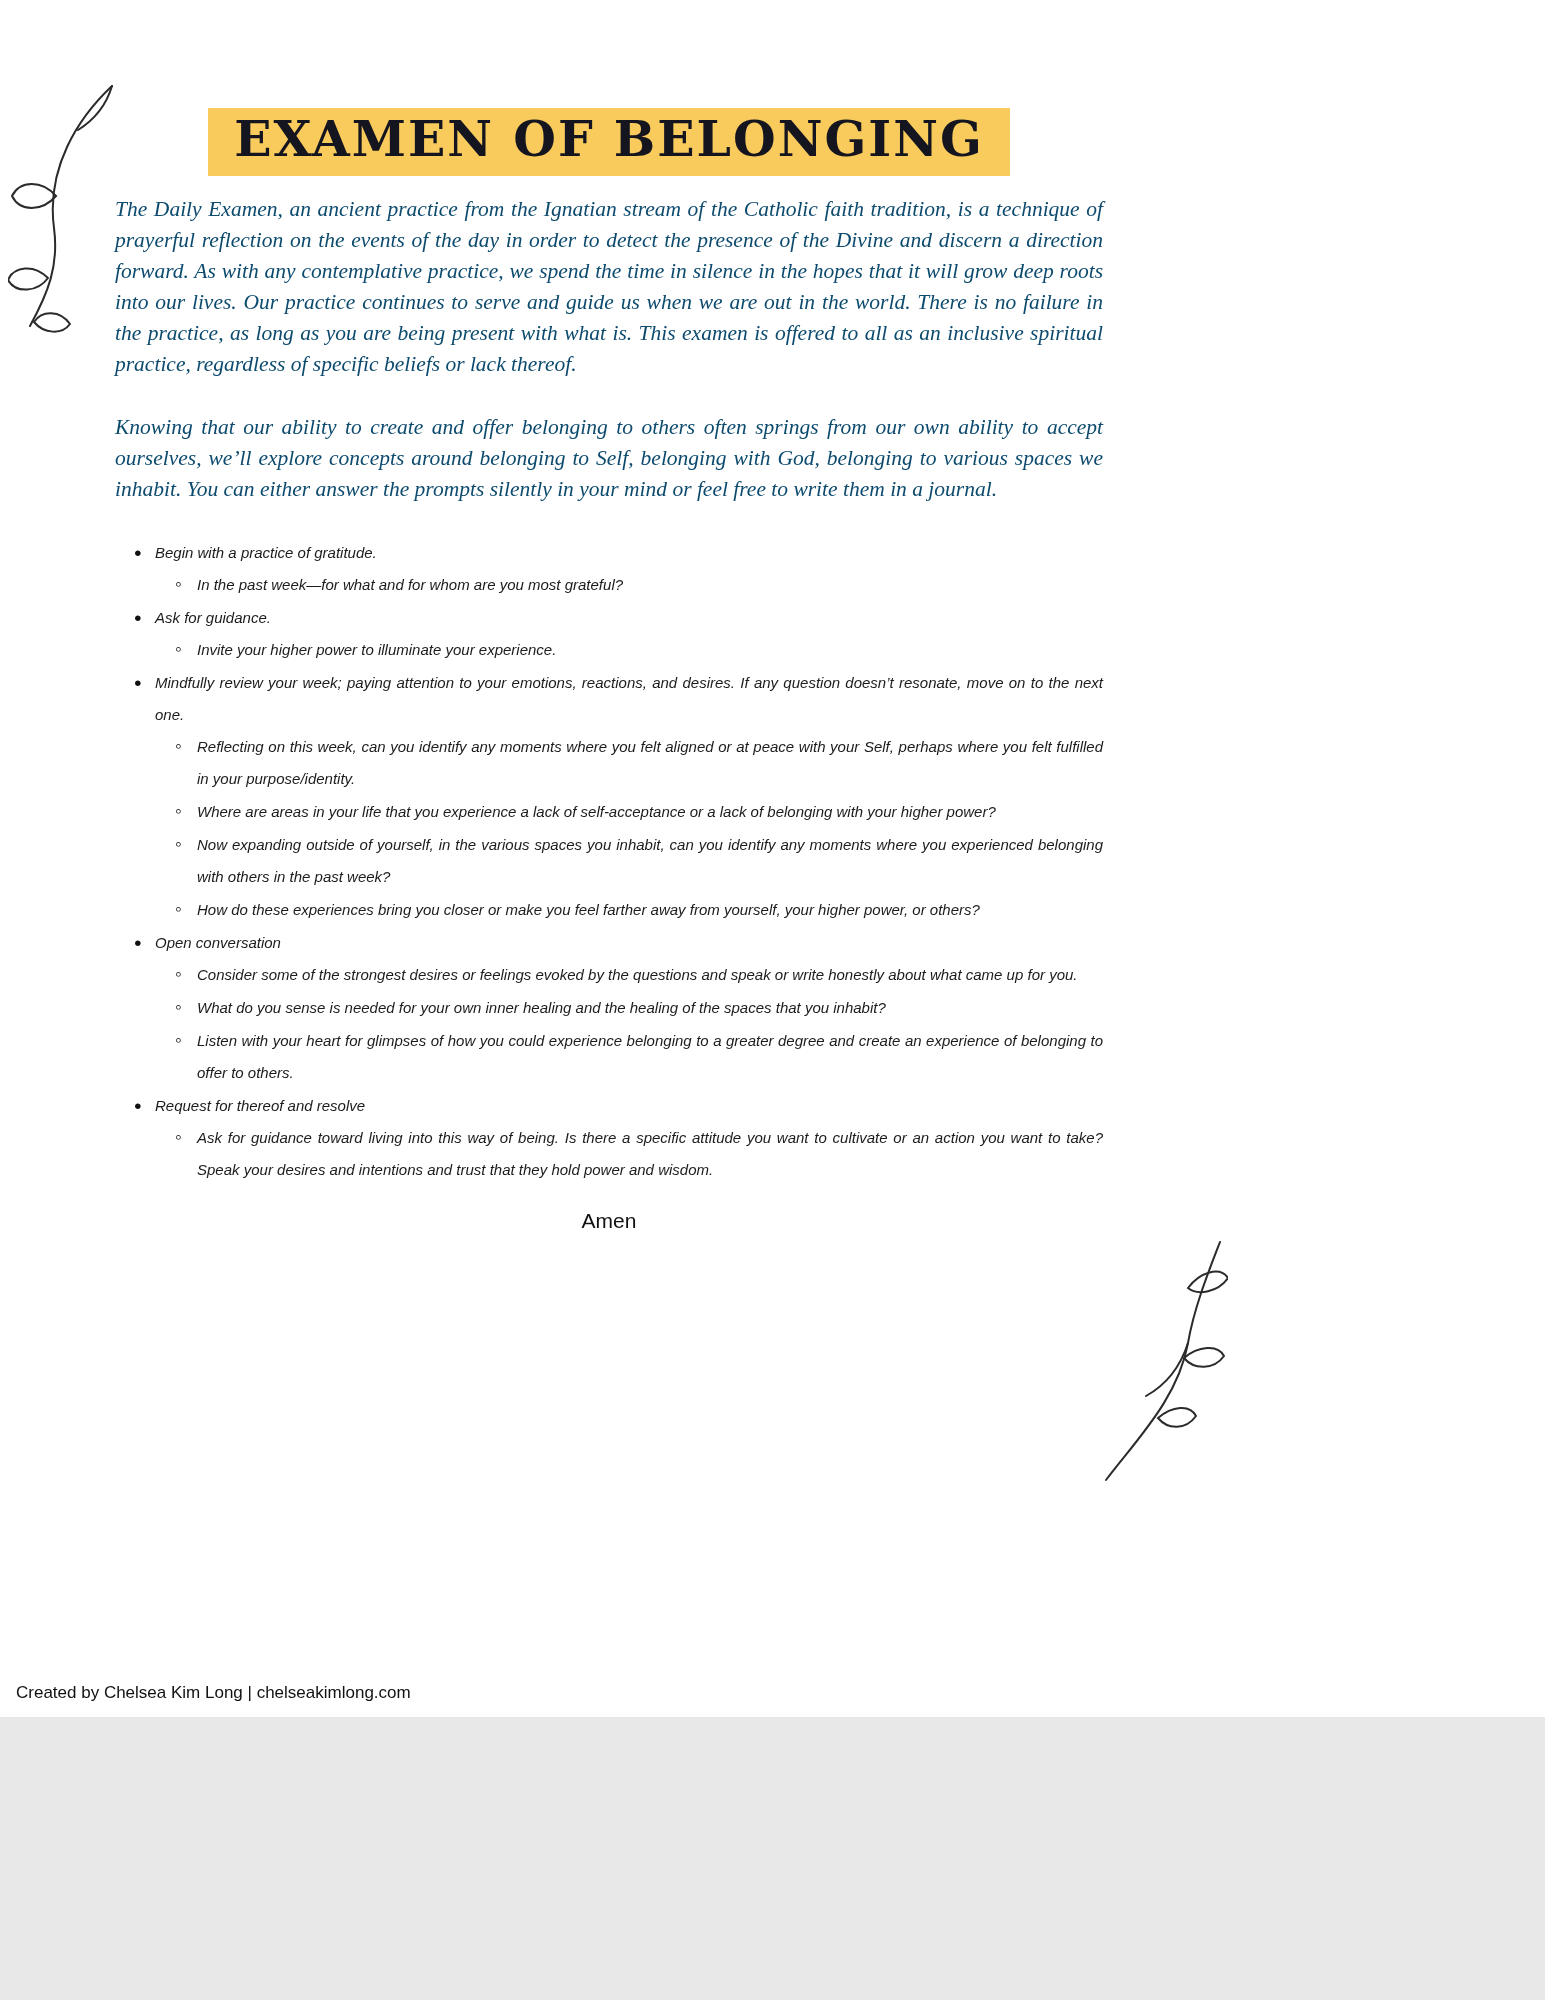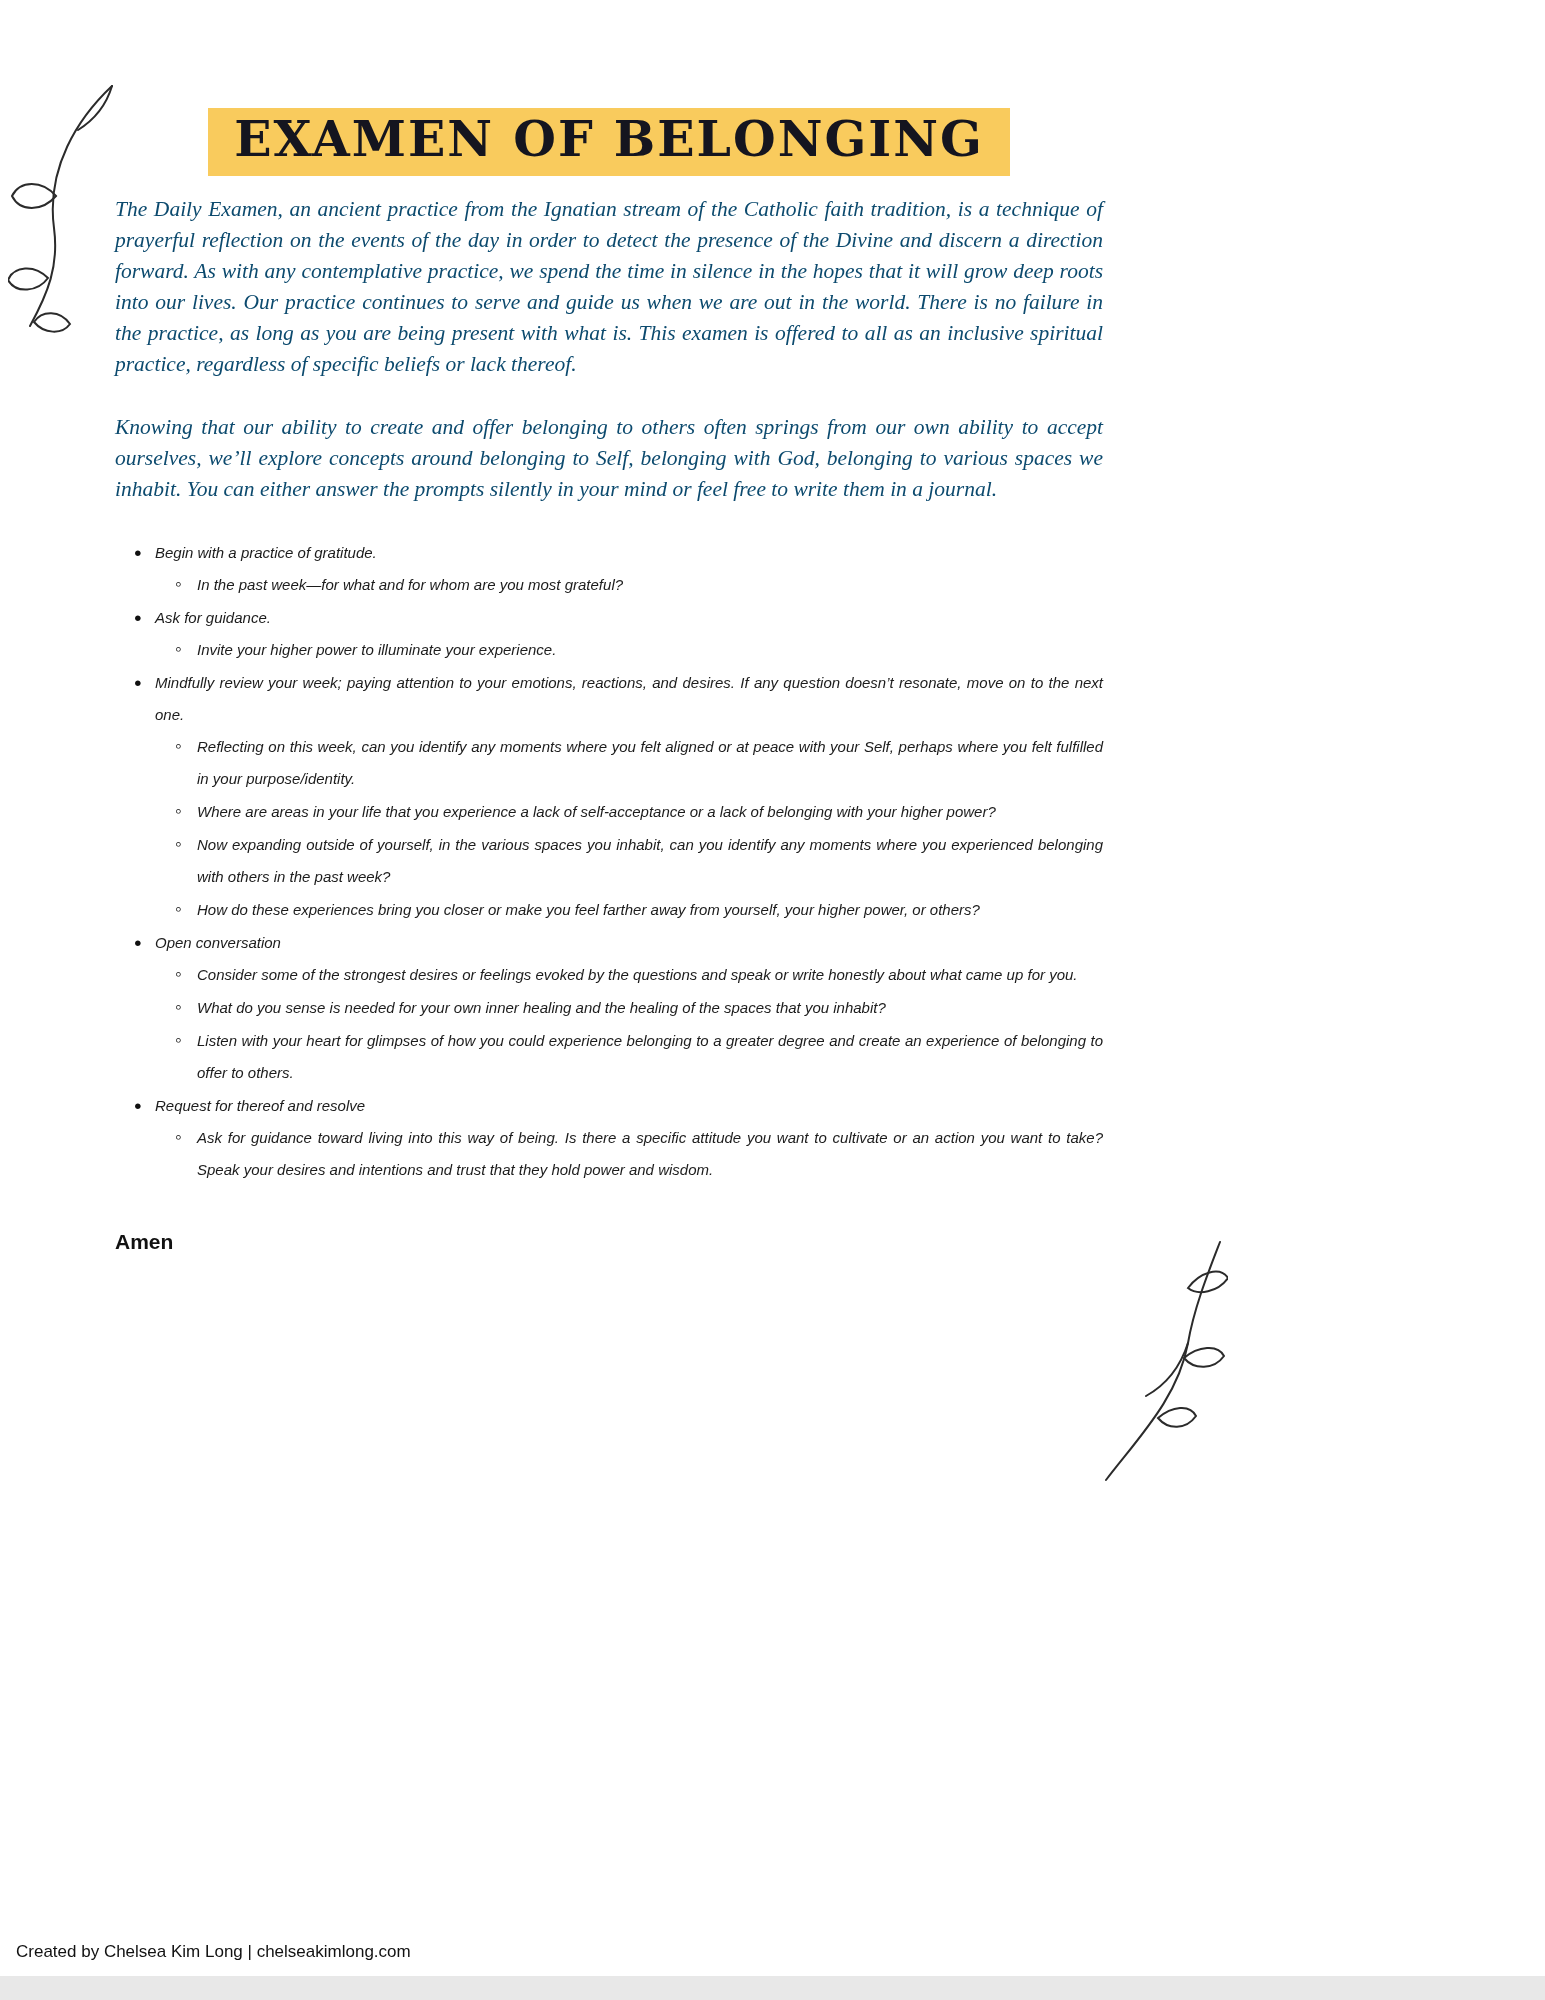--- a/index.html
+++ b/index.html
@@ -1,18 +1,18 @@
 <!DOCTYPE html>
 <html><head>
 <meta charset="utf-8">
 <style>
   html,body{margin:0;padding:0;background:#e8e8e8;}
   .page{
     position:relative;
-    width:1545px;height:1976px;
+    width:1545px;height:1717px;
     margin:0 auto;
     background:#ffffff;
     overflow:hidden;
     color:#1c1c1c;
     font-family:"Liberation Sans", sans-serif;
   }
   .content{
     position:absolute;
     left:115px;top:108px;
     width:988px;
@@ -56,23 +56,24 @@
     font-size:21px;color:#111;
   }
   ul.sub{list-style:none;margin:0;padding:0;}
   li.lvl2{padding-left:42px;margin:0 0 1px 0;}
   li.lvl2::before{
     content:"\25E6";
     position:absolute;left:20px;top:-1px;
     font-size:19px;color:#111;
   }
   .closing{
-    font-weight:bold;
+    text-align:center;
+    font-weight:normal;
     font-size:21px;
-    margin-top:44px;
+    margin-top:23px;
     color:#111;
   }
   .footer{
     position:absolute;
     left:16px;bottom:14px;
     font-size:17px;
     color:#121212;
   }
   .vine{position:absolute;pointer-events:none;}
   .vine-tl{left:8px;top:78px;}

